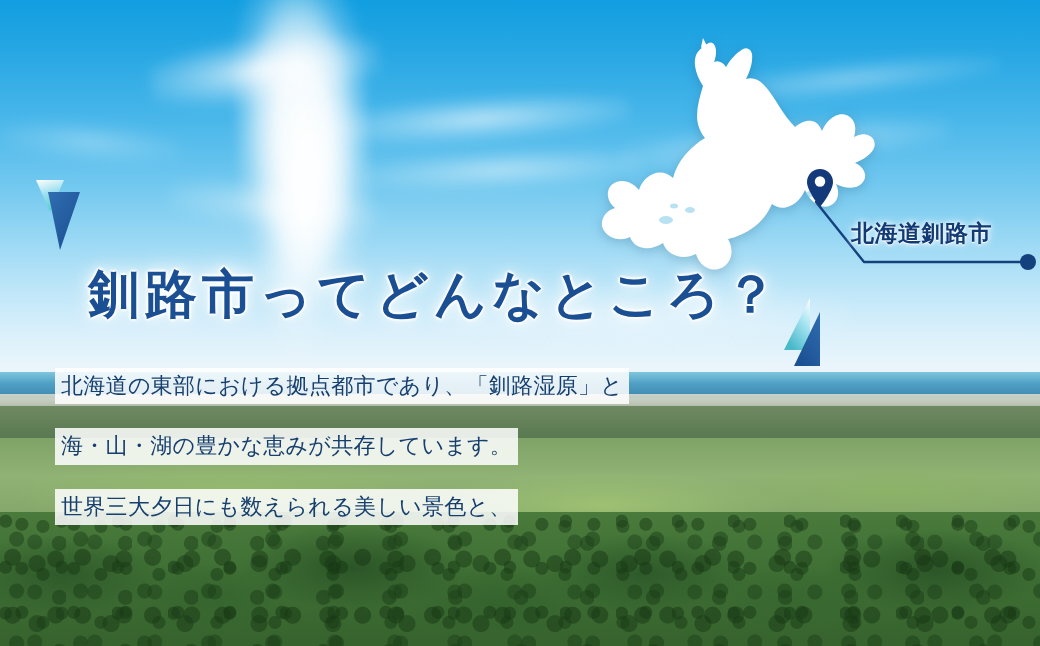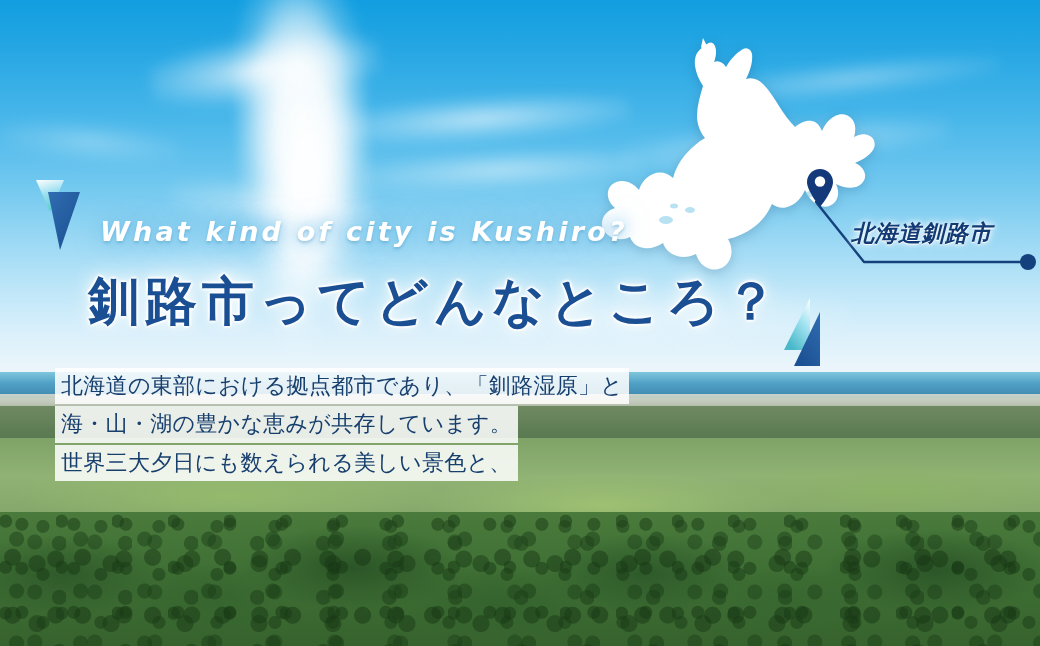--- a/index.html
+++ b/index.html
@@ -143,58 +143,57 @@
   .leader{ position:absolute; left:790px; top:176px; width:250px; height:96px; }
   .leader svg{ display:block; width:250px; height:96px; }
 
   .map-label{
     position:absolute; left:851px; top:218px;
     font-size:23px; font-weight:700; color:#123a74;
     letter-spacing:.5px; white-space:nowrap;
     font-family:"DejaVu Sans","Liberation Sans",sans-serif;
     text-shadow:0 0 5px rgba(255,255,255,.95),0 0 10px rgba(255,255,255,.85),
                 0 1px 0 rgba(255,255,255,.9);
-    font-style:italic;
   }
 
   
   .deco{ position:absolute; }
   .deco svg{ display:block; }
   .deco-left{ left:34px; top:178px; width:48px; height:74px; }
   .deco-right{ left:780px; top:294px; width:52px; height:74px; }
 
   
   .eyebrow{
     position:absolute; left:100px; top:216px;
     font-size:27px; font-weight:700; font-style:italic;
     color:#ffffff; letter-spacing:3.2px; white-space:nowrap;
     font-family:"DejaVu Sans","Liberation Sans",sans-serif;
     text-shadow:0 0 14px rgba(120,195,235,.85),
                 0 0 26px rgba(120,195,235,.6),
                 0 2px 3px rgba(40,120,170,.35);
   }
   .headline{
-    position:absolute; left:88px; top:275px;
+    position:absolute; left:88px; top:268px;
     font-size:52px; font-weight:700; color:#1b4f93;
     letter-spacing:5px; white-space:nowrap; line-height:1;
     font-family:"DejaVu Sans","Liberation Sans",sans-serif;
     text-shadow:
        0 0 12px rgba(255,255,255,.95),
        0 0 22px rgba(255,255,255,.8),
        2px 0 2px rgba(255,255,255,.9),
       -2px 0 2px rgba(255,255,255,.9),
        0 2px 2px rgba(255,255,255,.9),
        0 -2px 2px rgba(255,255,255,.9);
   }
 
   
   .body-copy{
     position:absolute; left:55px; top:368px;
     display:flex; flex-direction:column; align-items:flex-start;
-    gap:2px;
+    gap:24px;
   }
   .copy-line{
     display:inline-block;
     background:rgba(255,255,255,.86);
     color:#173f6e;
     font-size:22px; font-weight:400; line-height:1.34;
     letter-spacing:.3px; white-space:nowrap;
     padding:3px 6px 4px 6px;
     font-family:"DejaVu Sans","Liberation Sans",sans-serif;
   }
@@ -336,21 +335,20 @@
         <linearGradient id="gDark2" x1="0.9" y1="0" x2="0.2" y2="1">
           <stop offset="0%" stop-color="#2f6cb0"></stop>
           <stop offset="100%" stop-color="#1a4f91"></stop>
         </linearGradient>
       </defs>
       <path d="M30 4 L30 56 L4 56 Z" fill="url(#gLite2)"></path>
       <path d="M40 18 L40 72 L14 72 Z" fill="url(#gDark2)"></path>
     </svg>
   </div>
 
-  <div class="eyebrow">What kind of city is Kushiro?</div>
   <h1 class="headline">釧路市ってどんなところ？</h1>
 
   <div class="body-copy">
     <span class="copy-line">北海道の東部における拠点都市であり、「釧路湿原」と</span>
     <span class="copy-line">海・山・湖の豊かな恵みが共存しています。</span>
     <span class="copy-line">世界三大夕日にも数えられる美しい景色と、</span>
   </div>
 
 </div>
 

